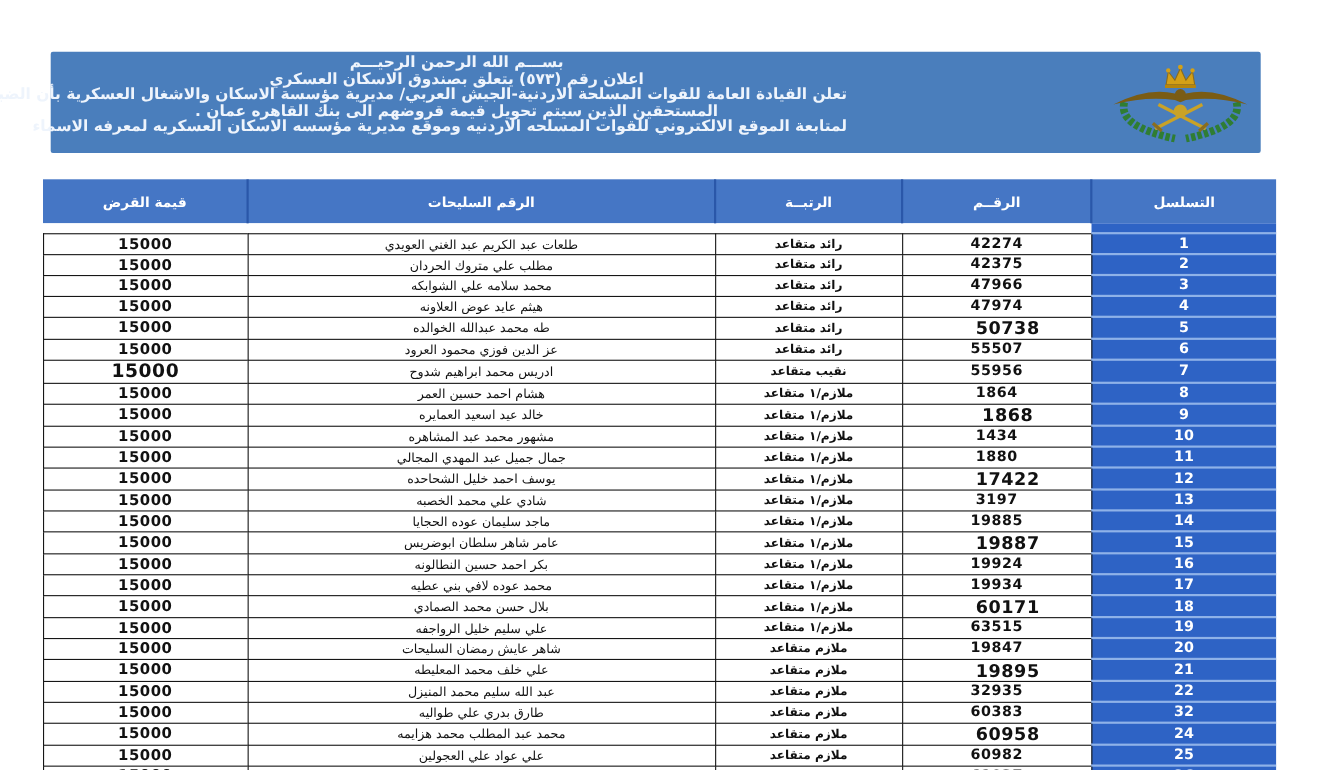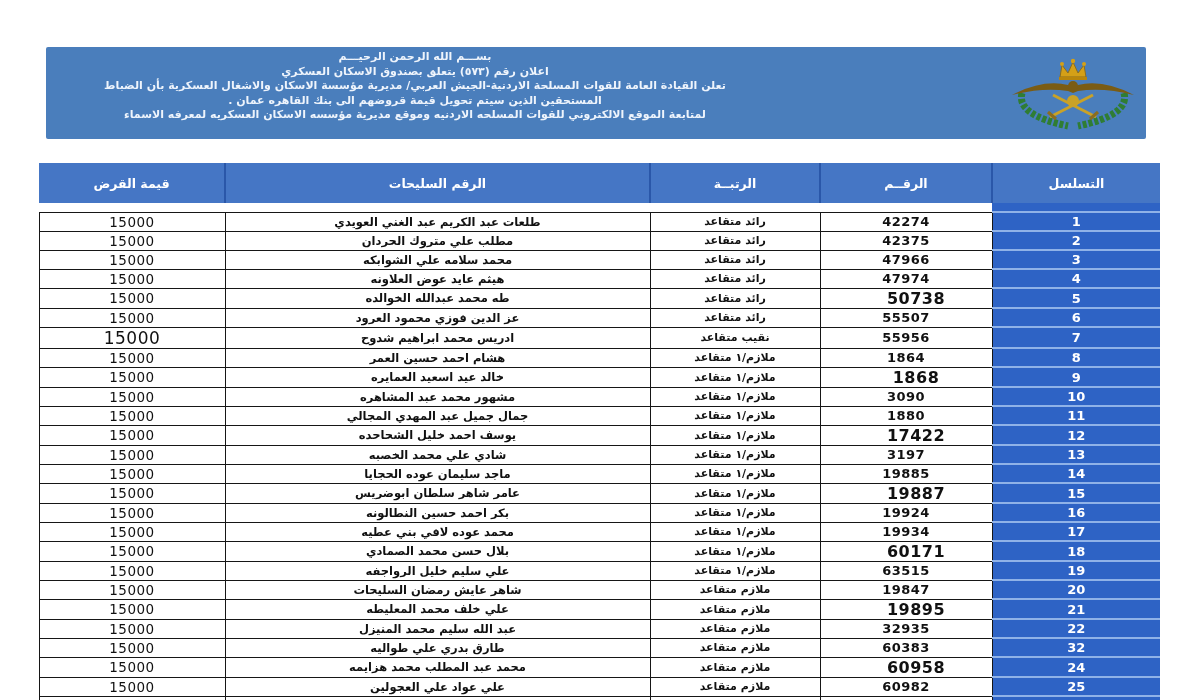--- a/index.html
+++ b/index.html
@@ -3,41 +3,41 @@
 <meta charset="utf-8">
 <style>
   html,body{margin:0;padding:0;width:1200px;height:700px;background:#ffffff;overflow:hidden;
     font-family:"DejaVu Sans",sans-serif;}
   .page{position:relative;width:1200px;height:700px;background:#fff;direction:rtl;}
 
   
   .announce{position:absolute;left:46px;top:47px;width:1100px;height:92px;
     background:#4a7ebc;border-radius:2px;}
   .announce-text{position:absolute;left:14px;top:3px;width:710px;direction:rtl;
-    text-align:center;color:#eef4fc;font-weight:bold;font-size:11px;line-height:14.6px;
+    text-align:center;color:#eef4fc;font-weight:bold;font-size:14px;line-height:14.6px;
     white-space:nowrap;}
   .emblem{position:absolute;left:962px;top:8px;width:130px;height:78px;}
 
   
   .loan-table{position:absolute;right:40px;top:163px;border-collapse:collapse;
     table-layout:fixed;width:1121px;direction:rtl;}
   .loan-table th{background:#4576c5;color:#ffffff;font-size:12.5px;font-weight:bold;
     height:40px;text-align:center;vertical-align:middle;padding:0;}
   .loan-table th:not(:first-child){border-inline-start:2px solid #2a57a9;}
   tr.gap td{height:8px;border:none;background:#fff;padding:0;}
   tr.gap td.serial-gap{background:#2e63c5;}
   tbody td{height:17px;background:#fff;border:1px solid #161616;text-align:center;
     vertical-align:middle;padding:0;color:#111;}
   td.serial{background:#2e63c5;color:#fff;border:none;border-top:2px solid #8fb2e8;
     font-weight:bold;font-size:13px;}
   td.number{font-weight:bold;font-size:13px;letter-spacing:.5px;}
   td.number.big{font-size:16px;padding-left:20px;}
   td.rank{font-size:11px;font-weight:bold;margin-top:24px;}
-  td.name{font-size:11.5px;font-weight:bold;}
-  td.loan{font-weight:normal;font-size:13.5px;letter-spacing:.5px;margin-top:36px;}
+  td.name{font-size:11.5px;font-weight:normal;}
+  td.loan{font-weight:bold;font-size:13.5px;letter-spacing:.5px;margin-top:36px;}
   td.loan.big{font-size:17px;}
 </style>
 </head>
 <body>
 
 <div class="page">
 
   <div class="announce">
     <div class="announce-text">
       <div>بســـم الله الرحمن الرحيـــم</div>
@@ -148,21 +148,21 @@
     </tr>
         <tr>
       <td class="serial">9</td>
       <td class="number big">1868</td>
       <td class="rank">ملازم/١ متقاعد</td>
       <td class="name">خالد عيد اسعيد العمايره</td>
       <td class="loan">15000</td>
     </tr>
         <tr>
       <td class="serial">10</td>
-      <td class="number">3090</td>
+      <td class="number">1434</td>
       <td class="rank">ملازم/١ متقاعد</td>
       <td class="name">مشهور محمد عبد المشاهره</td>
       <td class="loan">15000</td>
     </tr>
         <tr>
       <td class="serial">11</td>
       <td class="number">1880</td>
       <td class="rank">ملازم/١ متقاعد</td>
       <td class="name">جمال جميل عبد المهدي المجالي</td>
       <td class="loan">15000</td>

